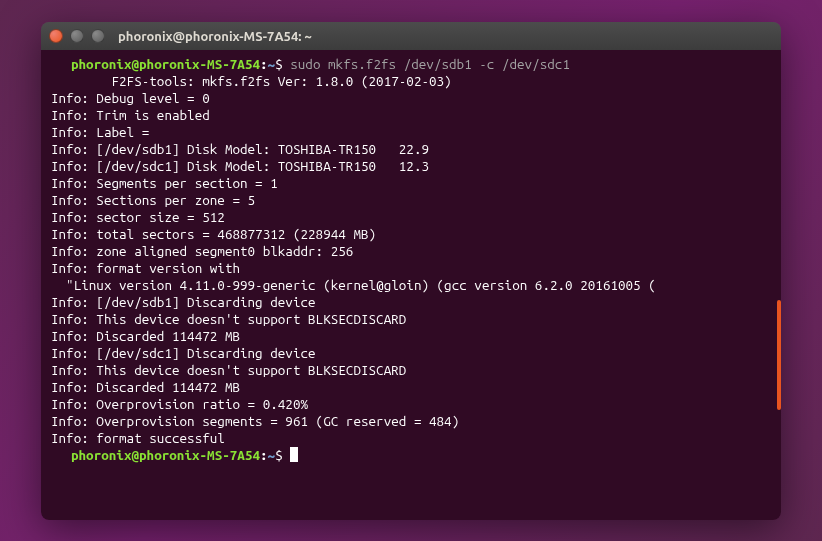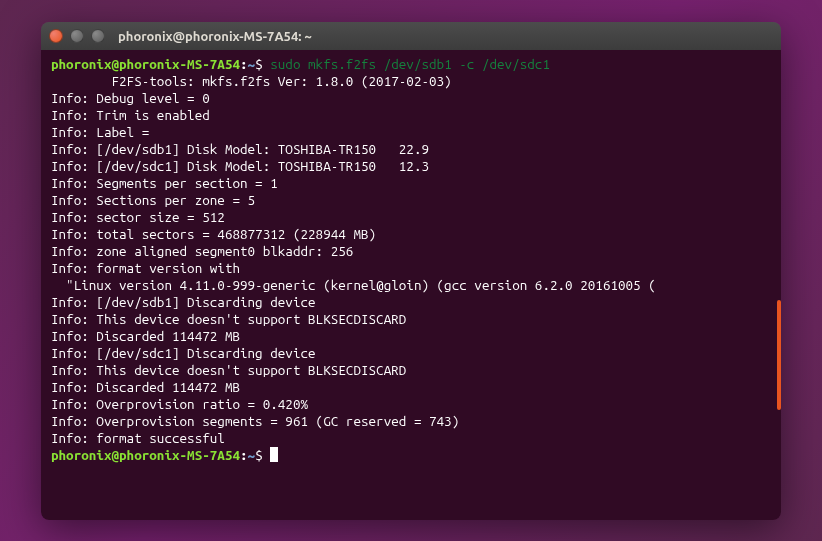--- a/index.html
+++ b/index.html
@@ -46,25 +46,25 @@
     .terminal {
       background: #300a24;
       padding: 6px 10px 10px 10px;
       font-size: 13.5px;
       line-height: 17px;
       color: #ffffff;
       min-height: 470px;
       position: relative;
     }
     .line { white-space: pre; }
-    .prompt-user { color: #8ae234; font-weight: bold; }
+    .prompt-user { color: #8ae234; font-weight: bold; margin-left: 20px; }
     .prompt-colon { color: #ffffff; font-weight: bold; }
     .prompt-path { color: #729fcf; font-weight: bold; }
     .prompt-dollar { color: #ffffff; }
-    .cmd { color: #15803d; margin-top: 26px; }
+    .cmd { color: #a3a3a3; margin-top: 26px; }
     .cursor {
       display: inline-block;
       width: 8px;
       height: 15px;
       background: #ffffff;
       vertical-align: text-bottom;
       margin-bottom: 1px;
     }
     .scroll-indicator {
       position: absolute;
@@ -104,19 +104,19 @@
         <div class="line">Info: zone aligned segment0 blkaddr: 256</div>
         <div class="line">Info: format version with</div>
         <div class="line">  "Linux version 4.11.0-999-generic (kernel@gloin) (gcc version 6.2.0 20161005 (</div>
         <div class="line">Info: [/dev/sdb1] Discarding device</div>
         <div class="line">Info: This device doesn't support BLKSECDISCARD</div>
         <div class="line">Info: Discarded 114472 MB</div>
         <div class="line">Info: [/dev/sdc1] Discarding device</div>
         <div class="line">Info: This device doesn't support BLKSECDISCARD</div>
         <div class="line">Info: Discarded 114472 MB</div>
         <div class="line">Info: Overprovision ratio = 0.420%</div>
-        <div class="line">Info: Overprovision segments = 961 (GC reserved = 743)</div>
+        <div class="line">Info: Overprovision segments = 961 (GC reserved = 484)</div>
         <div class="line">Info: format successful</div>
       </div>
     <div class="line"><span class="prompt-user">phoronix@phoronix-MS-7A54</span><span class="prompt-colon">:</span><span class="prompt-path">~</span><span class="prompt-dollar">$</span> <span class="cursor"></span></div>
     <div class="scroll-indicator"></div>
   </div>
 </div>
 
 </body></html>

